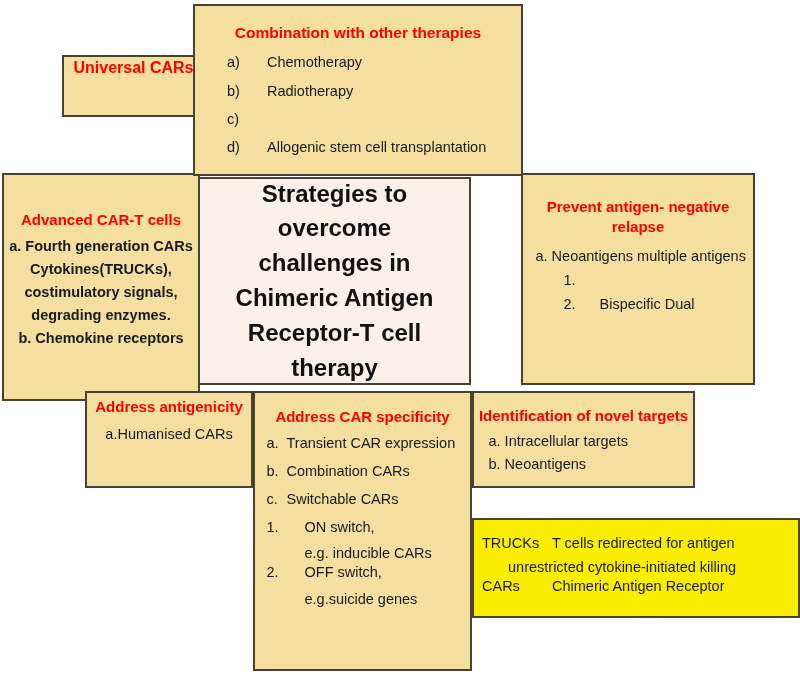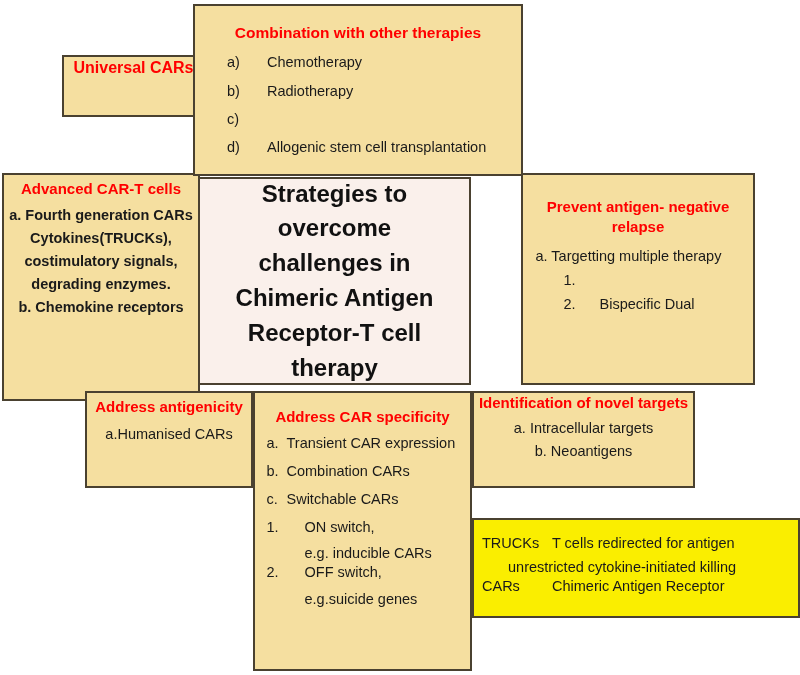--- a/index.html
+++ b/index.html
@@ -67,21 +67,21 @@
     text-align: left;
   }
   #box-combination .item {
     display: flex;
     margin-bottom: 9px;
   }
   #box-combination .marker { width: 40px; flex: 0 0 40px; }
 
   #box-advanced {
     left: 2px; top: 173px; width: 198px; height: 228px;
-    padding-top: 4px;
+    padding-top: 35px;
     font-size: 14.5px;
     z-index: 2;
   }
   #box-advanced .title { font-size: 15px; margin-bottom: 7px; }
   #box-advanced .line { margin-bottom: 4px; font-weight: bold; }
 
   #box-center {
     left: 198px; top: 177px; width: 273px; height: 208px;
     display: flex; align-items: center; justify-content: center;
     z-index: 4;
@@ -136,27 +136,28 @@
     margin: 0 auto;
   }
   #box-specificity .row { display: flex; margin-bottom: 9px; }
   #box-specificity .marker { width: 20px; flex: 0 0 20px; }
   #box-specificity .nrow { display: flex; margin-bottom: 7px; }
   #box-specificity .nmarker { width: 38px; flex: 0 0 38px; }
   #box-specificity .cont { padding-left: 38px; margin-bottom: 9px; }
 
   #box-novel {
     left: 472px; top: 391px; width: 223px; height: 97px;
+    padding-top: 13px;
     font-size: 14.5px;
     z-index: 2;
   }
   #box-novel .title { font-size: 15px; margin-bottom: 6px; }
   #box-novel .sub {
     display: block;
-    text-align: center;
+    text-align: left;
     width: 190px;
     margin: 4px auto;
   }
   #box-novel .sub .line { margin-bottom: 4px; }
 
   #box-legend {
     left: 472px; top: 518px; width: 328px; height: 100px;
     padding: 14px 0 0 0;
     font-size: 14.5px;
     z-index: 5;
@@ -207,21 +208,21 @@
   </div>
 
   <div class="box center" id="box-center">
     <span class="ctitle">Strategies to overcome challenges in Chimeric Antigen Receptor-T cell therapy</span>
   </div>
 
   <div class="box" id="box-prevent">
     <span class="title">Prevent antigen- negative</span>
     <span class="title">relapse</span>
     <span class="sub">
-      <span class="line">a. Targetting multiple therapy</span>
+      <span class="line">a. Neoantigens multiple antigens</span>
       <span class="numitem">
         <span class="marker">1.</span>
       </span>
       <span class="numitem">
         <span class="marker">2.</span>
         <span class="text">Bispecific Dual</span>
       </span>
     </span>
   </div>
 

